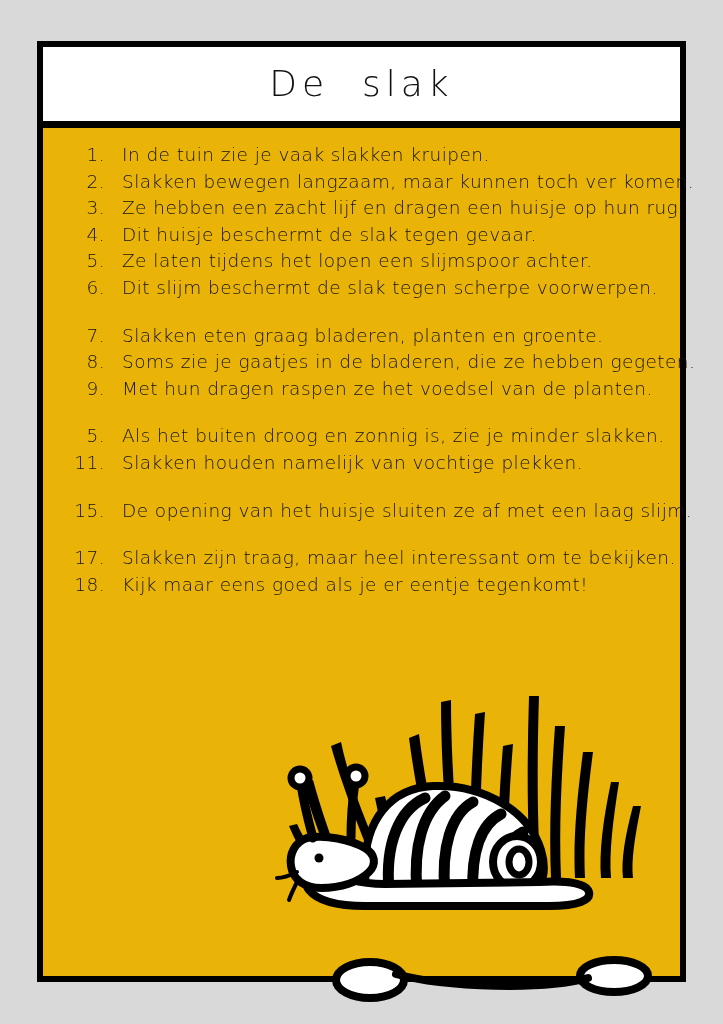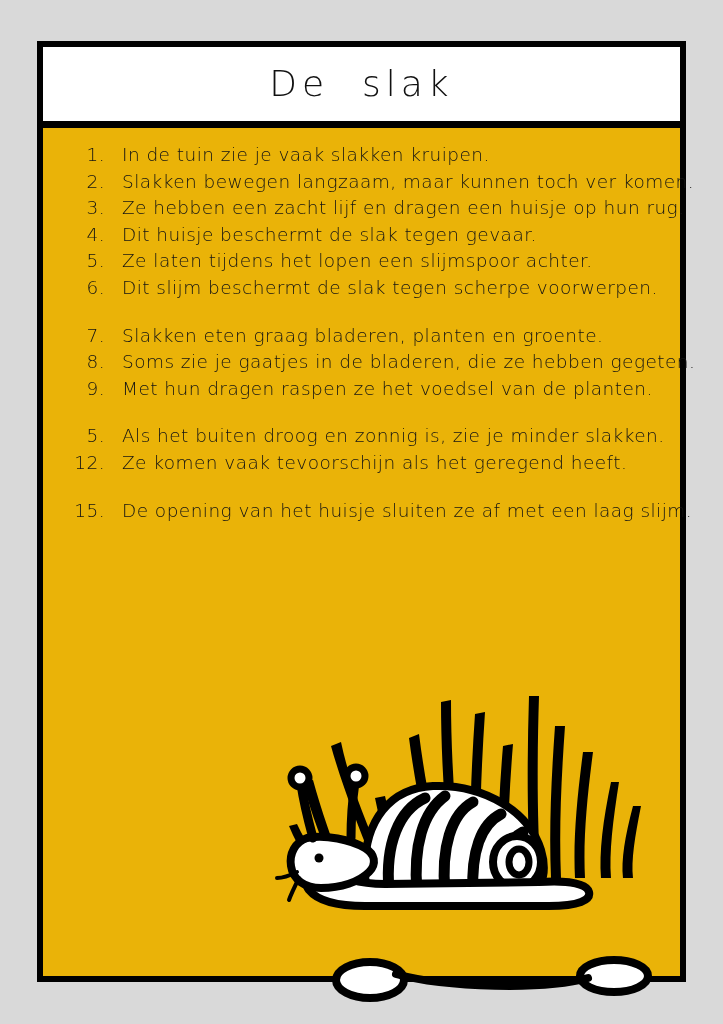--- a/index.html
+++ b/index.html
@@ -135,24 +135,28 @@
         <div class="sentence-row"><span class="sentence-index">5.</span><span class="sentence-text">Ze laten tijdens het lopen een slijmspoor achter.</span></div>
         <div class="sentence-row"><span class="sentence-index">6.</span><span class="sentence-text">Dit slijm beschermt de slak tegen scherpe voorwerpen.</span></div>
       </div>
       <div class="sentence-group">
         <div class="sentence-row"><span class="sentence-index">7.</span><span class="sentence-text">Slakken eten graag bladeren, planten en groente.</span></div>
         <div class="sentence-row"><span class="sentence-index">8.</span><span class="sentence-text">Soms zie je gaatjes in de bladeren, die ze hebben gegeten.</span></div>
         <div class="sentence-row"><span class="sentence-index">9.</span><span class="sentence-text">Met hun dragen raspen ze het voedsel van de planten.</span></div>
       </div>
       <div class="sentence-group">
         <div class="sentence-row"><span class="sentence-index">5.</span><span class="sentence-text">Als het buiten droog en zonnig is, zie je minder slakken.</span></div>
-        <div class="sentence-row"><span class="sentence-index">12.</span><span class="sentence-text">Ze komen vaak tevoorschijn als het geregend heeft.</span></div>
+        <div class="sentence-row"><span class="sentence-index">11.</span><span class="sentence-text">Slakken houden namelijk van vochtige plekken.</span></div>
       </div>
       <div class="sentence-group">
         <div class="sentence-row"><span class="sentence-index">15.</span><span class="sentence-text">De opening van het huisje sluiten ze af met een laag slijm.</span></div>
+      </div>
+      <div class="sentence-group">
+        <div class="sentence-row"><span class="sentence-index">17.</span><span class="sentence-text">Slakken zijn traag, maar heel interessant om te bekijken.</span></div>
+        <div class="sentence-row"><span class="sentence-index">18.</span><span class="sentence-text">Kijk maar eens goed als je er eentje tegenkomt!</span></div>
       </div>
     </div>
 </div>
 
 <div id="illustration">
   <svg viewBox="0 0 360 230" xmlns="http://www.w3.org/2000/svg">
     <g fill="#000000">
       <path d="M14 96 C 22 128, 34 158, 46 186 L 54 186 C 44 156, 32 124, 24 94 Z"></path>
       <path d="M42 60 C 52 96, 68 138, 84 176 L 94 174 C 76 136, 60 94, 52 56 Z"></path>
       <path d="M86 112 C 92 142, 100 166, 110 188 L 118 186 C 110 162, 102 138, 96 110 Z"></path>

